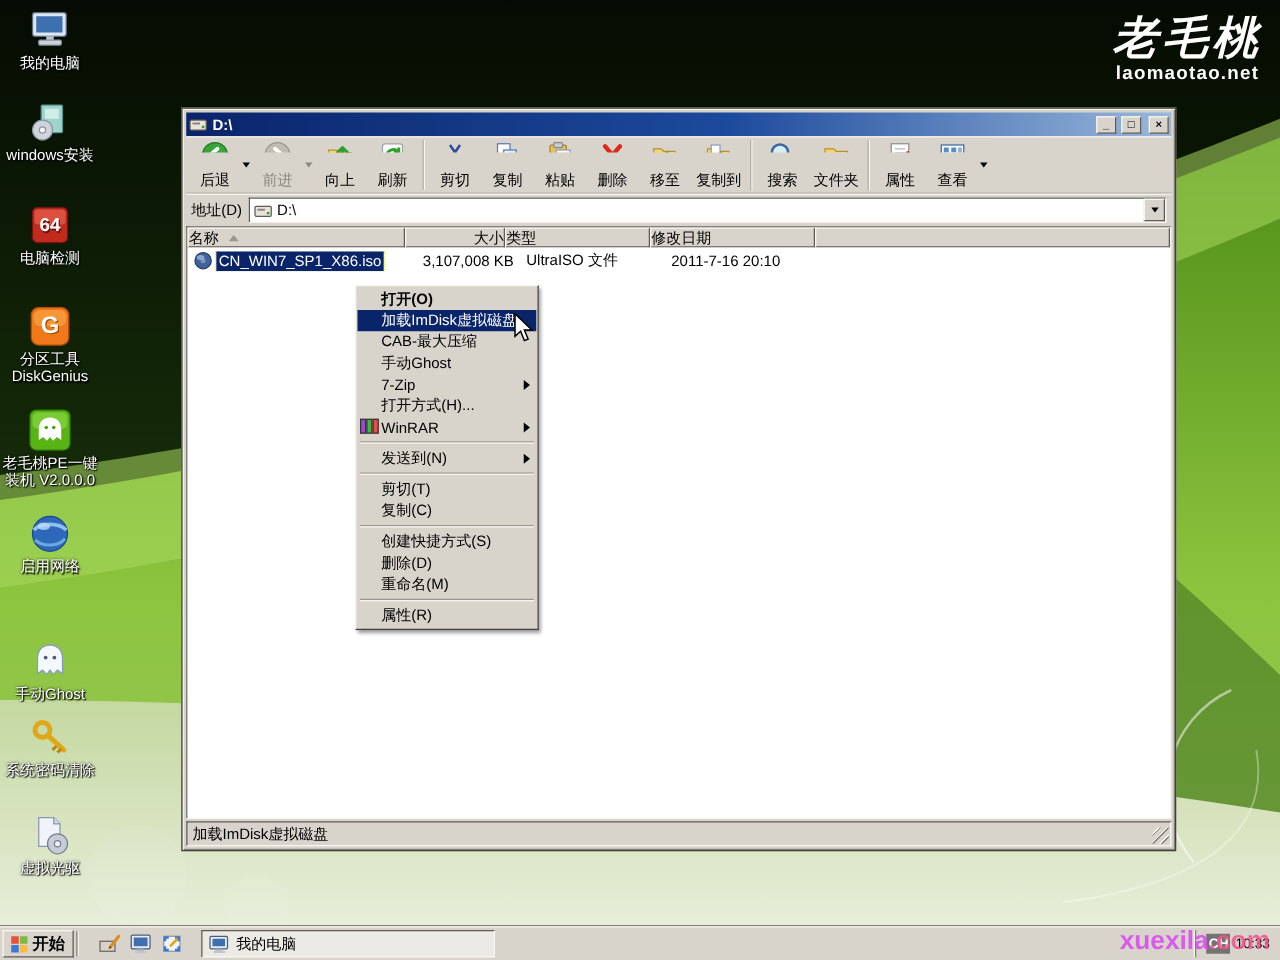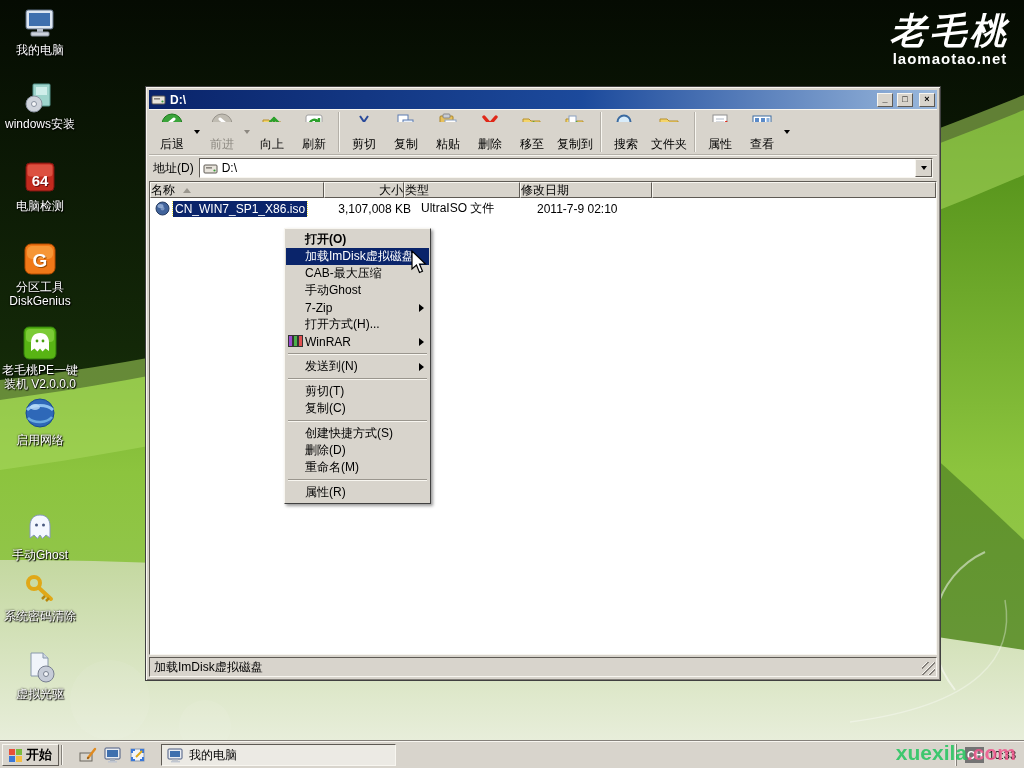--- a/index.html
+++ b/index.html
@@ -9,21 +9,21 @@
   
   .bg { position:absolute; left:0; top:0; width:1024px; height:768px; z-index:0; }
 
   
   .brand { position:absolute; top:12px; right:14px; z-index:2; text-align:center; color:#fff; }
   .brand-title { font-family:"DejaVu Serif","Liberation Serif",serif; font-size:36px; font-weight:bold; font-style:italic; letter-spacing:4px; line-height:1; }
   .brand-sub { font-size:15px; font-weight:bold; letter-spacing:1px; margin-top:2px; }
 
   
   .dicon { position:absolute; left:0; width:80px; display:flex; flex-direction:column; align-items:center; z-index:2; cursor:default; }
-  .dicon .ic { width:36px; height:36px; display:flex; justify-content:center; position:relative; }
+  .dicon .ic { width:36px; height:36px; display:flex; align-items:center; justify-content:center; position:relative; }
   .dicon .lbl { margin-top:2px; color:#fff; text-shadow:1px 1px 1px #000, 0 0 2px #000; text-align:center; white-space:pre-line; line-height:1.15; font-size:12px; }
   .badge64 { position:absolute; inset:0; display:flex; align-items:center; justify-content:center; color:#fff; font-weight:bold; font-size:15px; text-shadow:1px 1px 0 #6d0f0f; }
   .badgeG  { position:absolute; inset:0; display:flex; align-items:center; justify-content:center; color:#fff; font-weight:bold; font-size:19px; text-shadow:1px 1px 0 #9c4a00; }
 
   
   .raised { border:1px solid; border-color:#f8f6f0 #5e5a54 #5e5a54 #f8f6f0; background:#d8d4cc; }
   .sunken { border:1px solid; border-color:#5e5a54 #f8f6f0 #f8f6f0 #5e5a54; }
 
   
   #window { position:absolute; left:145px; top:86px; width:796px; height:595px; z-index:5;
@@ -96,21 +96,21 @@
   .task-btn { height:22px; width:235px; display:flex; align-items:center; gap:5px; padding:0 5px;
               border:1px solid; border-color:#5e5a54 #f8f6f0 #f8f6f0 #5e5a54; background:#eceae4; font-size:12px; }
   .tray { margin-left:auto; height:22px; display:flex; align-items:center; gap:4px; padding:0 6px 0 8px;
           border-left:1px solid #84807a; box-shadow:-1px 0 0 #f8f6f0; }
   .ch-box { width:19px; height:16px; background:#737373; color:#fff; font-size:11px; font-weight:bold;
             display:flex; align-items:center; justify-content:center; }
   .clock { font-size:11px; color:#000; }
 
   
   #watermark { position:absolute; right:8px; bottom:3px; z-index:50; font-size:21px; font-weight:bold; letter-spacing:0; opacity:.85; }
-  #watermark .p1 { color:#22c55e;text-align:center; }
+  #watermark .p1 { color:#d946ef;text-align:center; }
   #watermark .p2 { color:#f0558c; }
 </style>
 </head>
 <body>
 
 <svg class="bg" viewBox="0 0 1024 768" preserveAspectRatio="none">
   <defs>
     <linearGradient id="bgTop" x1="0" y1="0" x2="0" y2="1">
       <stop offset="0" stop-color="#050b02"></stop>
         <stop offset="0.45" stop-color="#132808"></stop>
@@ -196,21 +196,21 @@
         <rect x="3" y="3" width="28" height="13" rx="4" fill="#8ad444" opacity="0.7"></rect>
         <path d="M17 7 c-6 0 -9 4 -9 10 v8 l3.5 -2.5 l3 3 l2.5 -3 l2.5 3 l3 -3 L26 25 v-8 c0 -6 -3 -10 -9 -10 z" fill="#fff"></path>
         <circle cx="14" cy="15" r="1.4" fill="#48a010"></circle>
         <circle cx="20" cy="15" r="1.4" fill="#48a010"></circle>
       </svg>
   </div>
   <div class="lbl">老毛桃PE一键
 装机 V2.0.0.0</div>
 </div>
 
-<div class="dicon" style="top:396px">
+<div class="dicon" style="top:409px">
   <div class="ic">
     <svg width="34" height="34">
         <circle cx="17" cy="17" r="14" fill="#2e68b8"></circle>
         <circle cx="17" cy="17" r="14" fill="none" stroke="#1a4a90"></circle>
         <path d="M4 14 C10 8 24 8 30 14" stroke="#8ec2f0" stroke-width="3" fill="none"></path>
         <path d="M5 22 C12 28 24 27 29 21" stroke="#6aaae0" stroke-width="2.5" fill="none"></path>
         <ellipse cx="12" cy="11" rx="5" ry="3" fill="#bcdcf8" opacity="0.8"></ellipse>
       </svg>
   </div>
   <div class="lbl">启用网络</div>
@@ -427,21 +427,21 @@
         <div class="fcell" style="width:174px">
           <svg width="15" height="15" style="margin-right:3px">
               <circle cx="7.5" cy="7.5" r="6.5" fill="#41639b" stroke="#233a60"></circle>
               <ellipse cx="5.5" cy="5" rx="3" ry="2" fill="#8ba6cf"></ellipse>
               <circle cx="7.5" cy="7.5" r="2" fill="#9db4d8" opacity="0.6"></circle>
             </svg>
           <span class="fname-sel">CN_WIN7_SP1_X86.iso</span>
         </div>
         <div class="fcell" style="width:92px; justify-content:flex-end">3,107,008 KB</div>
         <div class="fcell" style="width:116px">UltraISO 文件</div>
-        <div class="fcell" style="width:132px">2011-7-9 02:10</div>
+        <div class="fcell" style="width:132px">2011-7-16 20:10</div>
       </div>
     </div>
   </div>
 
   <div class="statusbar">
     <span>加载ImDisk虚拟磁盘</span>
     <span class="grip"></span>
   </div>
 </div>
 

